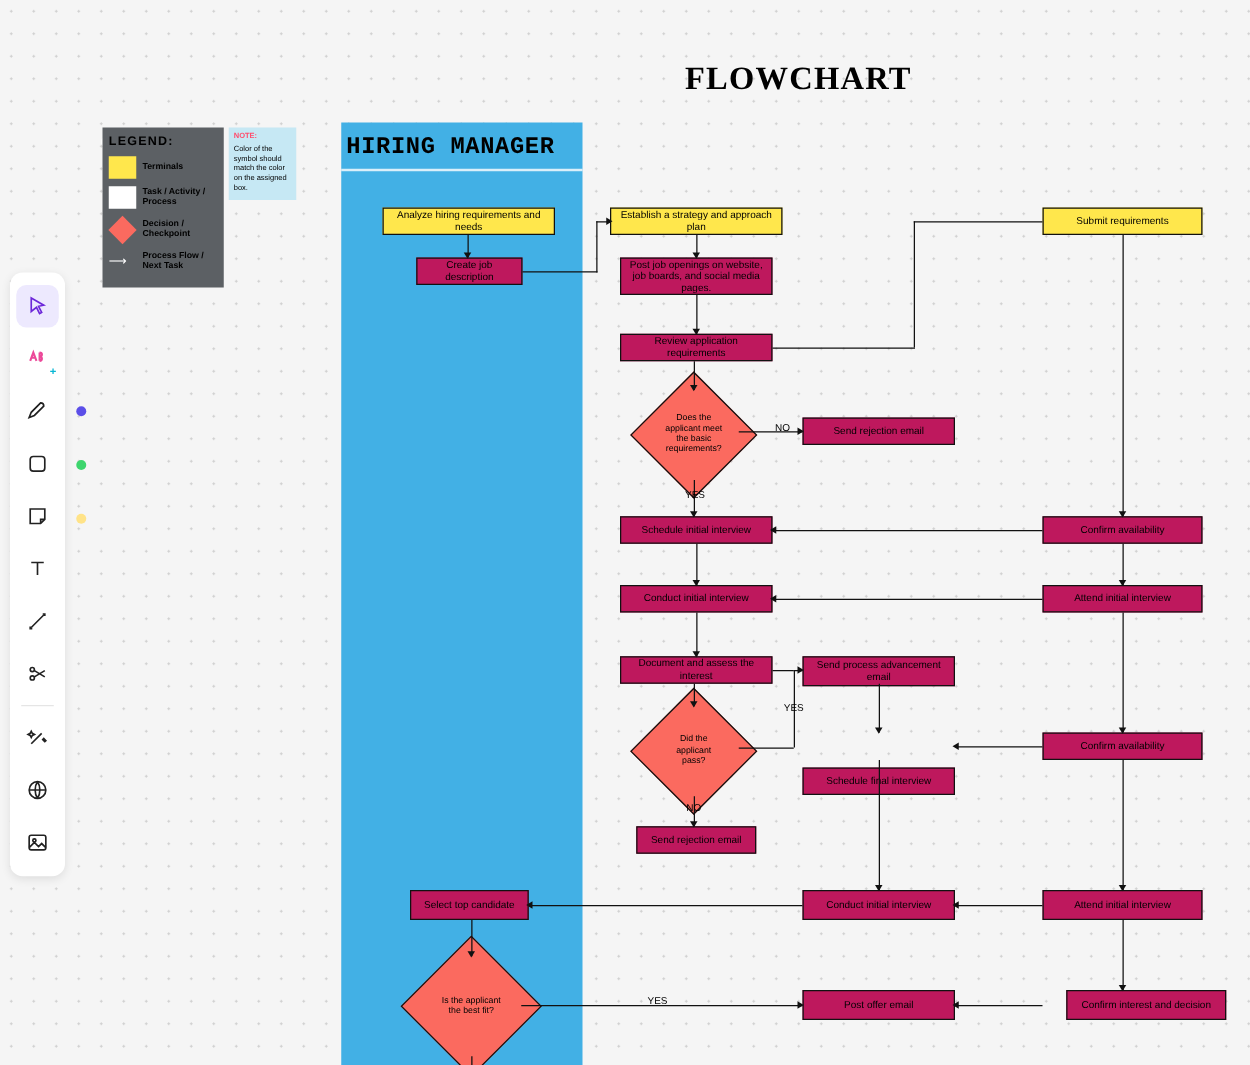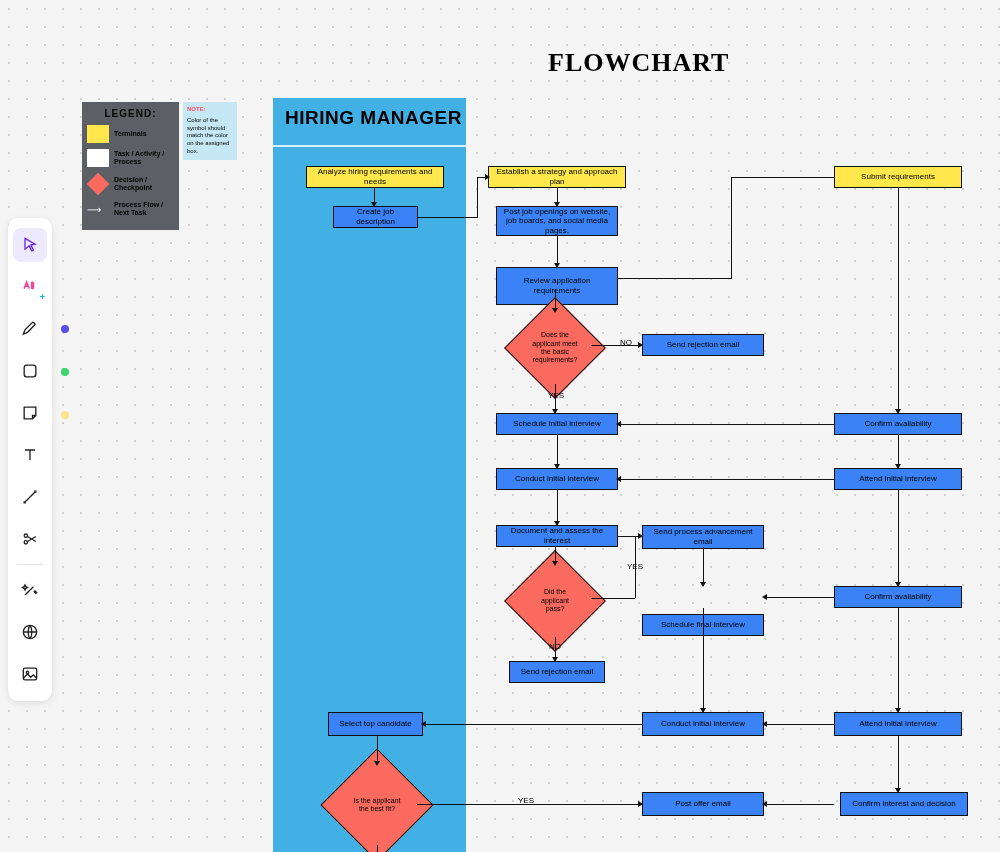--- a/index.html
+++ b/index.html
@@ -11,21 +11,21 @@
   .tool{width:34px;height:34px;display:flex;align-items:center;justify-content:center;border-radius:8px;color:#222}
   .tool.active{background:#ede9fe;color:#6d28d9}
   .tool svg{width:20px;height:20px;stroke:currentColor;fill:none;stroke-width:1.6}
   .tool-dot{position:absolute;width:8px;height:8px;border-radius:50%}
   .sep{width:26px;height:1px;background:#e5e5e5}
   
   .canvas{position:absolute;left:0;top:0;right:0;bottom:0}
   .title{position:absolute;left:548px;top:48px;font-family:Georgia,'Times New Roman',serif;font-weight:700;font-size:26px;letter-spacing:1px}
   
   .legend{position:absolute;left:82px;top:102px;width:97px;background:#5c6064;padding:6px 5px;font-size:7px;color:#fff}
-  .legend-title{text-align:center;font-weight:700;font-size:10px;letter-spacing:1px;margin-bottom:6px}
+  .legend-title{font-weight:700;font-size:10px;letter-spacing:1px;margin-bottom:6px}
   .legend-row{display:flex;align-items:center;gap:5px;margin-bottom:6px}
   .legend-swatch{width:22px;height:18px;flex-shrink:0}
   .legend-swatch.yellow{background:#ffe74c}
   .legend-swatch.white{background:#fff}
   .legend-diamond{width:22px;height:22px;flex-shrink:0;display:flex;align-items:center;justify-content:center}
   .legend-diamond>div{width:16px;height:16px;background:#fb6a5f;transform:rotate(45deg)}
   .legend-arrow{width:22px;flex-shrink:0;display:flex;align-items:center;justify-content:flex-start;font-size:10px;color:#fff}
   .legend-text{font-weight:700;color:#fff;font-size:7px;line-height:1.2;text-align:left}
   .brush-bg{position:relative}
   .brush-bg::before{content:"";position:absolute;inset:-1px -3px;background:#fff;border-radius:40% 60% 50% 50% / 50% 50% 50% 50%;z-index:-1;opacity:0.9}
@@ -33,24 +33,24 @@
   .legend .title-brush{position:relative;color:#000}
   .legend .title-brush::before{content:"";position:absolute;inset:-2px -6px;background:#fff;border-radius:40%;z-index:-1}
   .note{position:absolute;left:183px;top:102px;width:54px;background:#c6e8f4;padding:4px;font-size:6px;line-height:1.3}
   .note-head{color:#ff4d6d;font-weight:700;font-size:6px;margin-bottom:3px}
   
   .lanes{position:absolute;left:273px;top:98px;right:0;bottom:0}
   .lane{position:absolute;top:0;bottom:0}
   .lane.hm{left:0;width:193px;background:#42b0e5}
   .lane.rec{left:193px;width:347px;background:#55e07b}
   .lane.pros{left:540px;width:187px;background:#f477d1}
-  .lane-title{text-align:right;font-family:Liberation Sans, sans-serif;font-weight:700;font-size:19px;line-height:1;padding:10px 4px 18px;border-bottom:2px solid rgba(255,255,255,.8);letter-spacing:0.5px}
+  .lane-title{text-align:left;font-family:Liberation Mono, monospace;font-weight:700;font-size:19px;line-height:1;padding:10px 4px 8px;border-bottom:2px solid rgba(255,255,255,.8);letter-spacing:0.5px}
   .lane.rec .lane-title{font-size:21px;padding-top:16px;padding-bottom:13px}
   .lane.pros .lane-title{font-size:20px;padding-top:16px;padding-bottom:13px}
-  .box{position:absolute;background:#3b82f6;border:1px solid #111;font-size:8px;display:flex;align-items:center;justify-content:center;text-align:center;padding:3px 5px;line-height:1.2}
+  .box{position:absolute;background:#be185d;border:1px solid #111;font-size:8px;display:flex;align-items:center;justify-content:center;text-align:center;padding:3px 5px;line-height:1.2}
   .box.term{background:#ffe74c}
   .diamond{position:absolute;width:72px;height:72px}
   .diamond>div{width:100%;height:100%;transform:rotate(45deg);background:#fb6a5f;border:1px solid #111}
   .diamond>span{position:absolute;inset:0;display:flex;align-items:center;justify-content:center;text-align:center;font-size:7px;padding:12px;line-height:1.2}
   .conn{position:absolute;background:#111}
   .label{position:absolute;font-size:8px;background:transparent}
   .arrowhead{position:absolute;width:0;height:0}
   .arrowhead.down{border-left:3px solid transparent;border-right:3px solid transparent;border-top:5px solid #111}
   .arrowhead.right{border-top:3px solid transparent;border-bottom:3px solid transparent;border-left:5px solid #111}
   .arrowhead.left{border-top:3px solid transparent;border-bottom:3px solid transparent;border-right:5px solid #111}
@@ -167,21 +167,21 @@
     <div class="box term" style="left:33px;top:68px;width:138px;height:22px">Analyze hiring requirements and needs</div>
     <div class="box" style="left:60px;top:108px;width:85px;height:22px">Create job description</div>
     <div class="box" style="left:55px;top:614px;width:95px;height:24px">Select top candidate</div>
     <div class="diamond" style="left:64px;top:667px;width:80px;height:80px">
         <div></div>
         <span>Is the applicant the best fit?</span>
       </div>
 
     <div class="box term" style="left:215px;top:68px;width:138px;height:22px">Establish a strategy and approach plan</div>
     <div class="box" style="left:223px;top:108px;width:122px;height:30px">Post job openings on website, job boards, and social media pages.</div>
-    <div class="box" style="left:223px;top:169px;width:122px;height:38px">Review application requirements</div>
+    <div class="box" style="left:223px;top:169px;width:122px;height:22px">Review application requirements</div>
     <div class="diamond" style="left:246px;top:214px">
         <div></div>
         <span>Does the applicant meet the basic requirements?</span>
       </div>
     <div class="box" style="left:369px;top:236px;width:122px;height:22px">Send rejection email</div>
     <div class="box" style="left:223px;top:315px;width:122px;height:22px">Schedule initial interview</div>
     <div class="box" style="left:223px;top:370px;width:122px;height:22px">Conduct initial interview</div>
     <div class="box" style="left:223px;top:427px;width:122px;height:22px">Document and assess the interest</div>
     <div class="diamond" style="left:246px;top:467px">
         <div></div>
@@ -191,21 +191,21 @@
     <div class="box" style="left:369px;top:516px;width:122px;height:22px">Schedule final interview</div>
     <div class="box" style="left:236px;top:563px;width:96px;height:22px">Send rejection email</div>
     <div class="box" style="left:369px;top:614px;width:122px;height:24px">Conduct initial interview</div>
     <div class="box" style="left:369px;top:694px;width:122px;height:24px">Post offer email</div>
 
     <div class="box term" style="left:561px;top:68px;width:128px;height:22px">Submit requirements</div>
     <div class="box" style="left:561px;top:315px;width:128px;height:22px">Confirm availability</div>
     <div class="box" style="left:561px;top:370px;width:128px;height:22px">Attend initial interview</div>
     <div class="box" style="left:561px;top:488px;width:128px;height:22px">Confirm availability</div>
     <div class="box" style="left:561px;top:614px;width:128px;height:24px">Attend initial interview</div>
-    <div class="box" style="left:567px;top:694px;width:128px;height:24px">Confirm interest and decision</div>
+    <div class="box" style="left:580px;top:694px;width:128px;height:24px">Confirm interest and decision</div>
 
     <div class="conn" style="left:101px;top:90px;width:1px;height:18px"></div>
     <div class="arrowhead down" style="left:98px;top:104px"></div>
 
     <div class="conn" style="left:145px;top:119px;width:60px;height:1px"></div>
     <div class="conn" style="left:204px;top:79px;width:1px;height:41px"></div>
     <div class="conn" style="left:204px;top:79px;width:11px;height:1px"></div>
     <div class="arrowhead right" style="left:212px;top:76px"></div>
 
     <div class="conn" style="left:284px;top:90px;width:1px;height:18px"></div>

